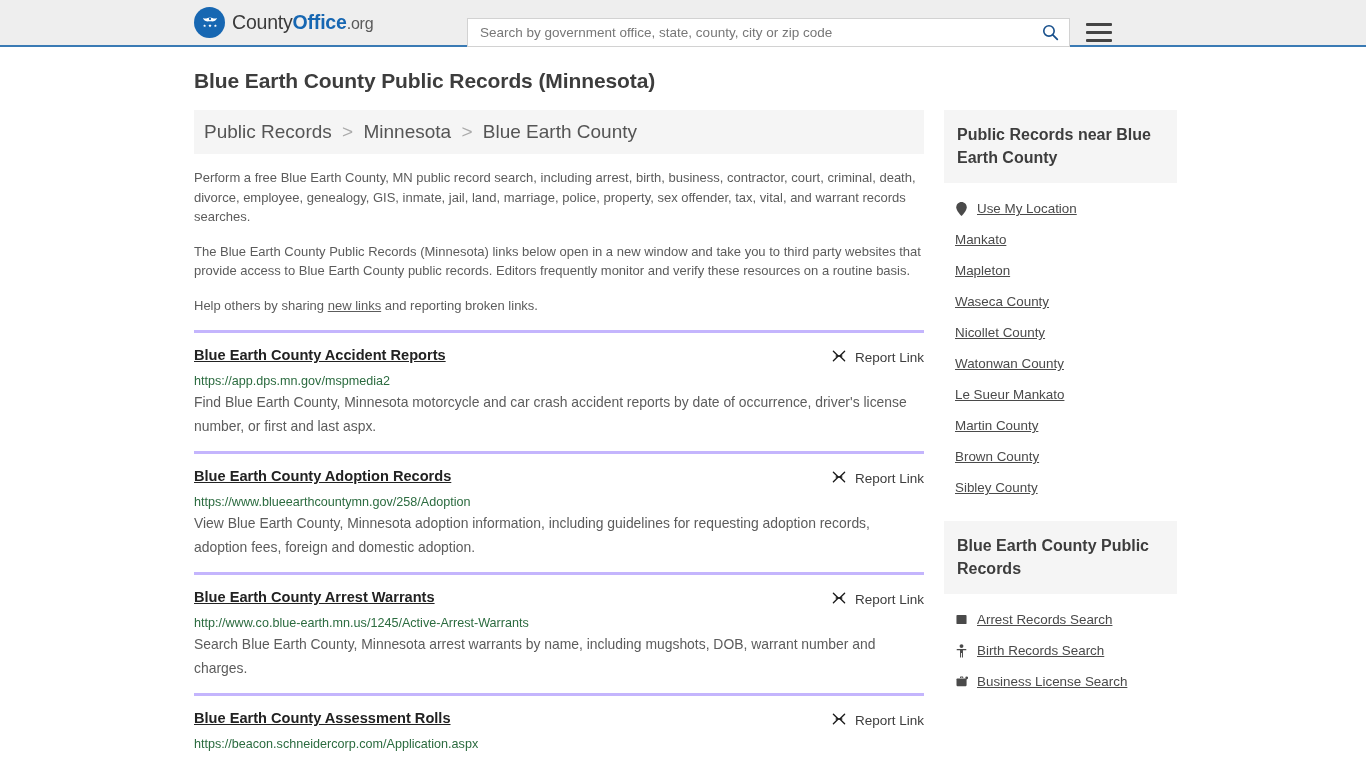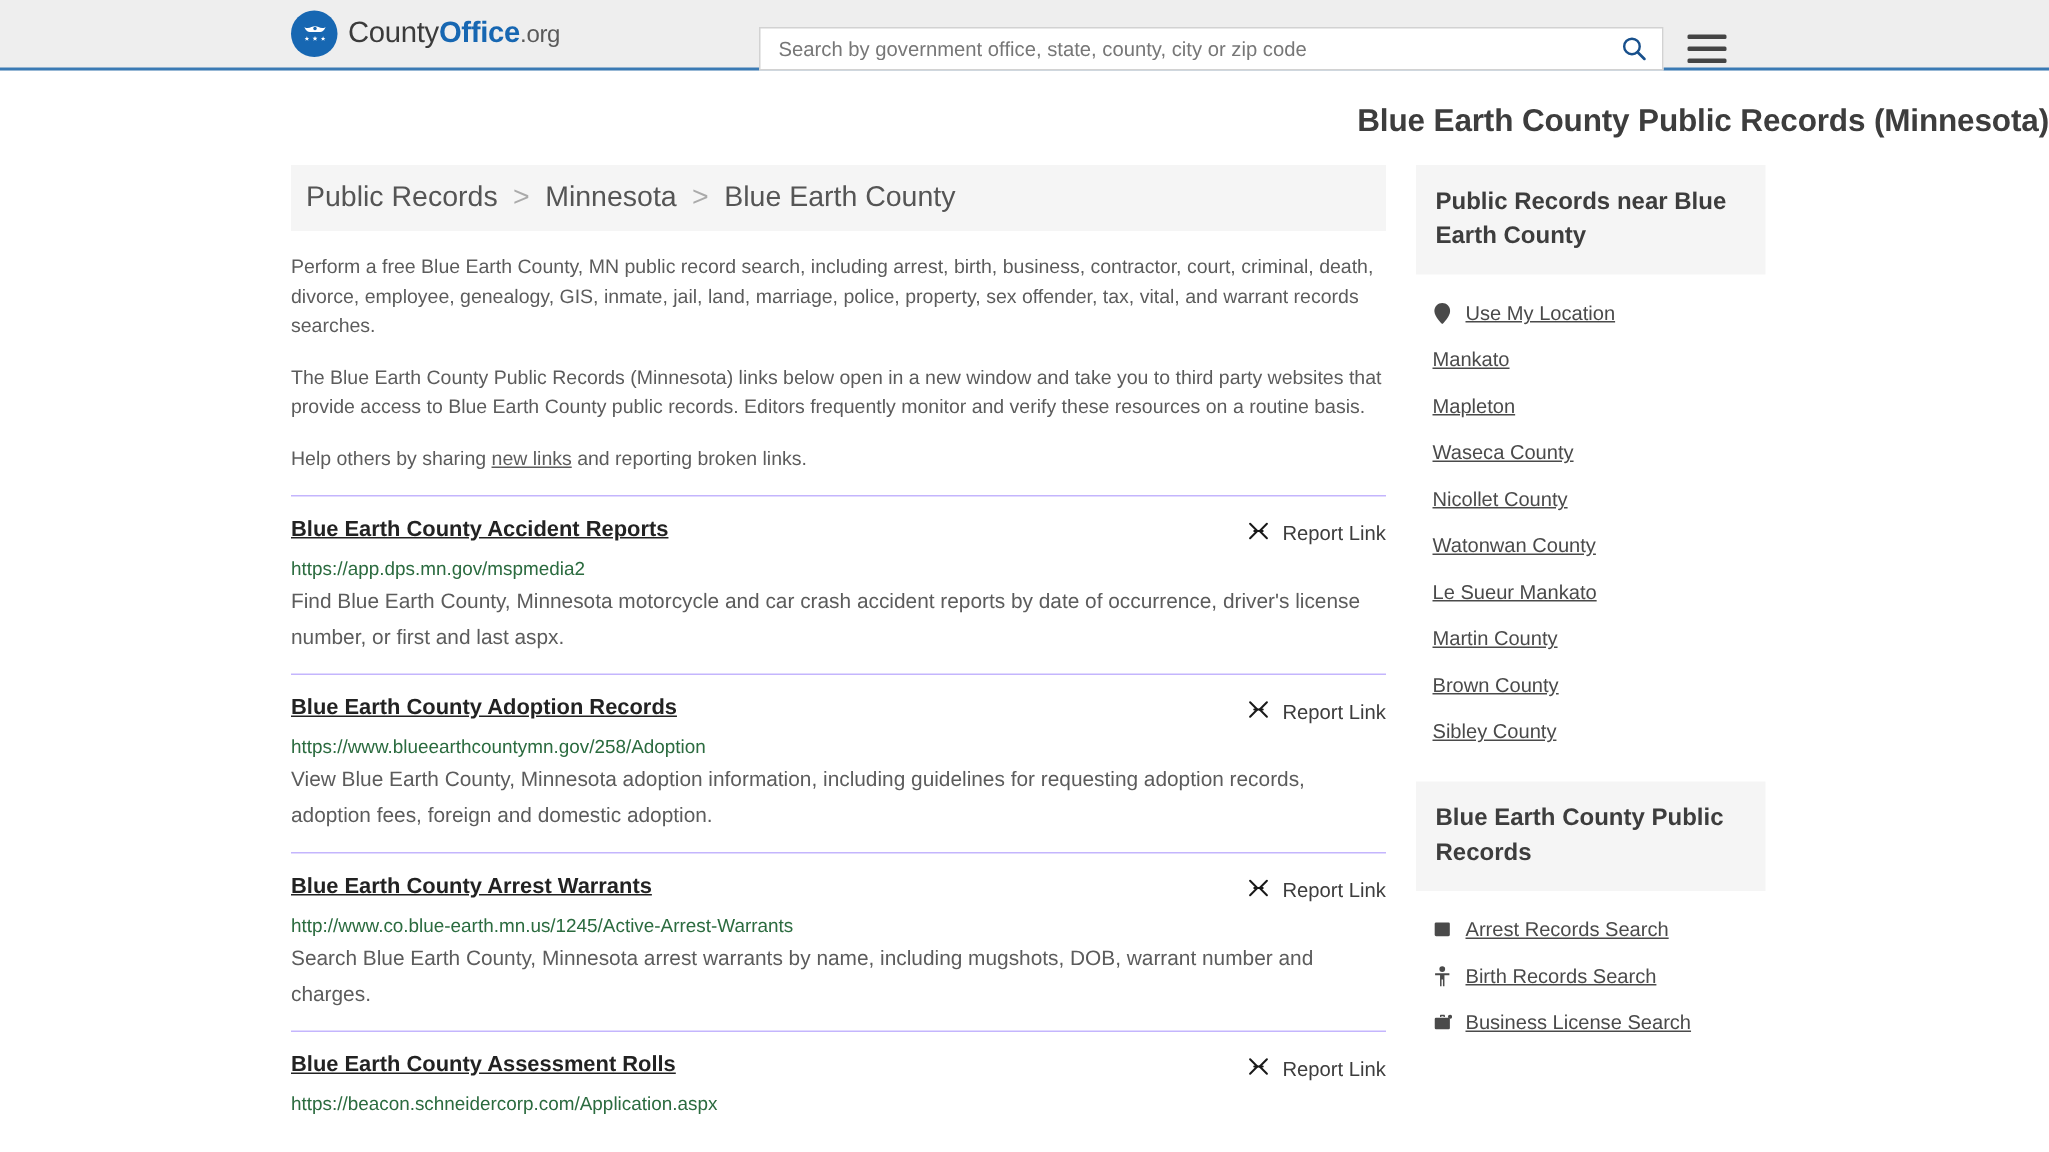--- a/index.html
+++ b/index.html
@@ -41,21 +41,21 @@
     font-size: 19.5px;
     letter-spacing: -0.2px;
     color: #3b3b3b;
     white-space: nowrap;
   }
   .logo-text .b { font-weight: bold; color: #1767b2; }
   .logo-text .org { color: #5a5a5a; font-size: 16px; }
 
   .search-wrap {
     position: absolute;
-    left: 506px;
+    left: 467px;
     top: 18px;
     width: 645px;
     height: 29px;
     display: flex;
     align-items: center;
   }
   .search-box {
     flex: 1;
     height: 29px;
     background: #ffffff;
@@ -125,21 +125,21 @@
   p.intro {
     font-size: 13px;
     line-height: 19.5px;
     color: #5c5c5c;
     margin: 0 0 15px 0;
   }
   p.intro a { color: #5c5c5c; text-decoration: underline; }
 
   
   .record {
-    border-top: 1px solid #c4b5fd;
+    border-top: 3px solid #c4b5fd;
     padding: 14px 0 13px 0;
   }
   .record:first-of-type { border-top: 1px solid #e7e7e7; }
   .record-head {
     display: flex;
     align-items: flex-start;
     justify-content: space-between;
   }
   .record-title {
     font-size: 14.6px;
@@ -232,21 +232,21 @@
     </div>
     <div class="hamburger">
       <span></span>
       <span></span>
       <span></span>
     </div>
   </div>
 </div>
 
 <div class="page">
-  <div style="margin-top:22px;text-align:right;">
+  <div style="margin-left:194px; margin-top:22px;">
     <h1 class="page-title">Blue Earth County Public Records (Minnesota)</h1>
   </div>
 
   <div class="content-row" style="margin-top:0;">
 
     <div class="main-col">
 
       <div class="breadcrumb">
         <a>Public Records</a>
         <span class="sep">&gt;</span>

